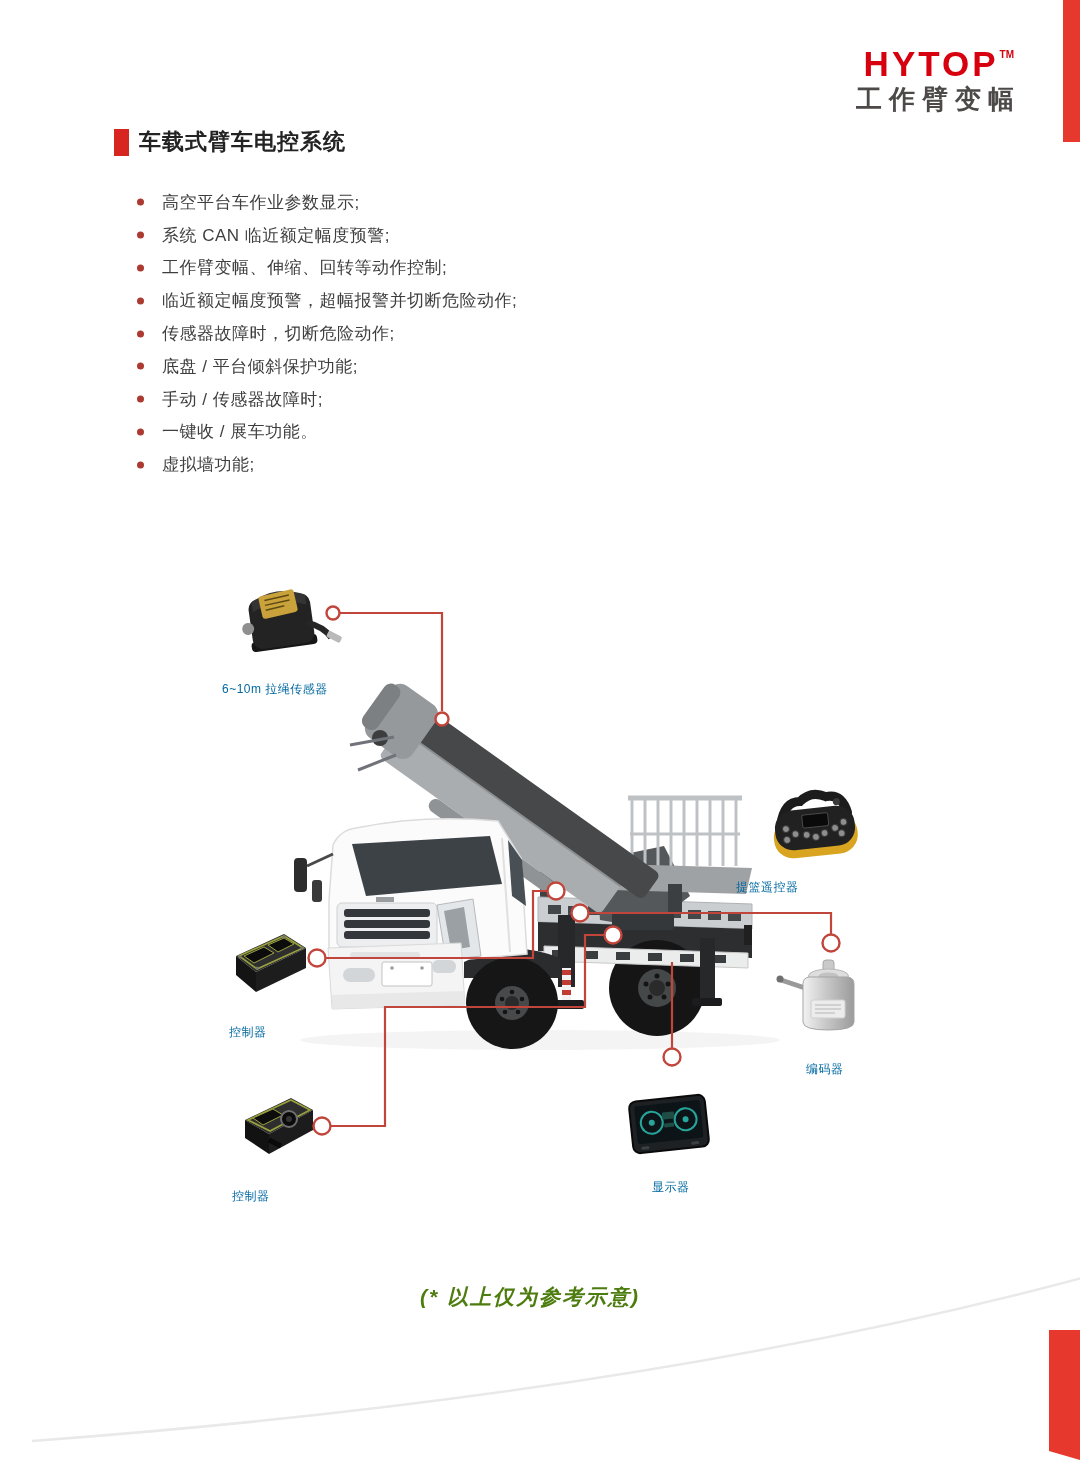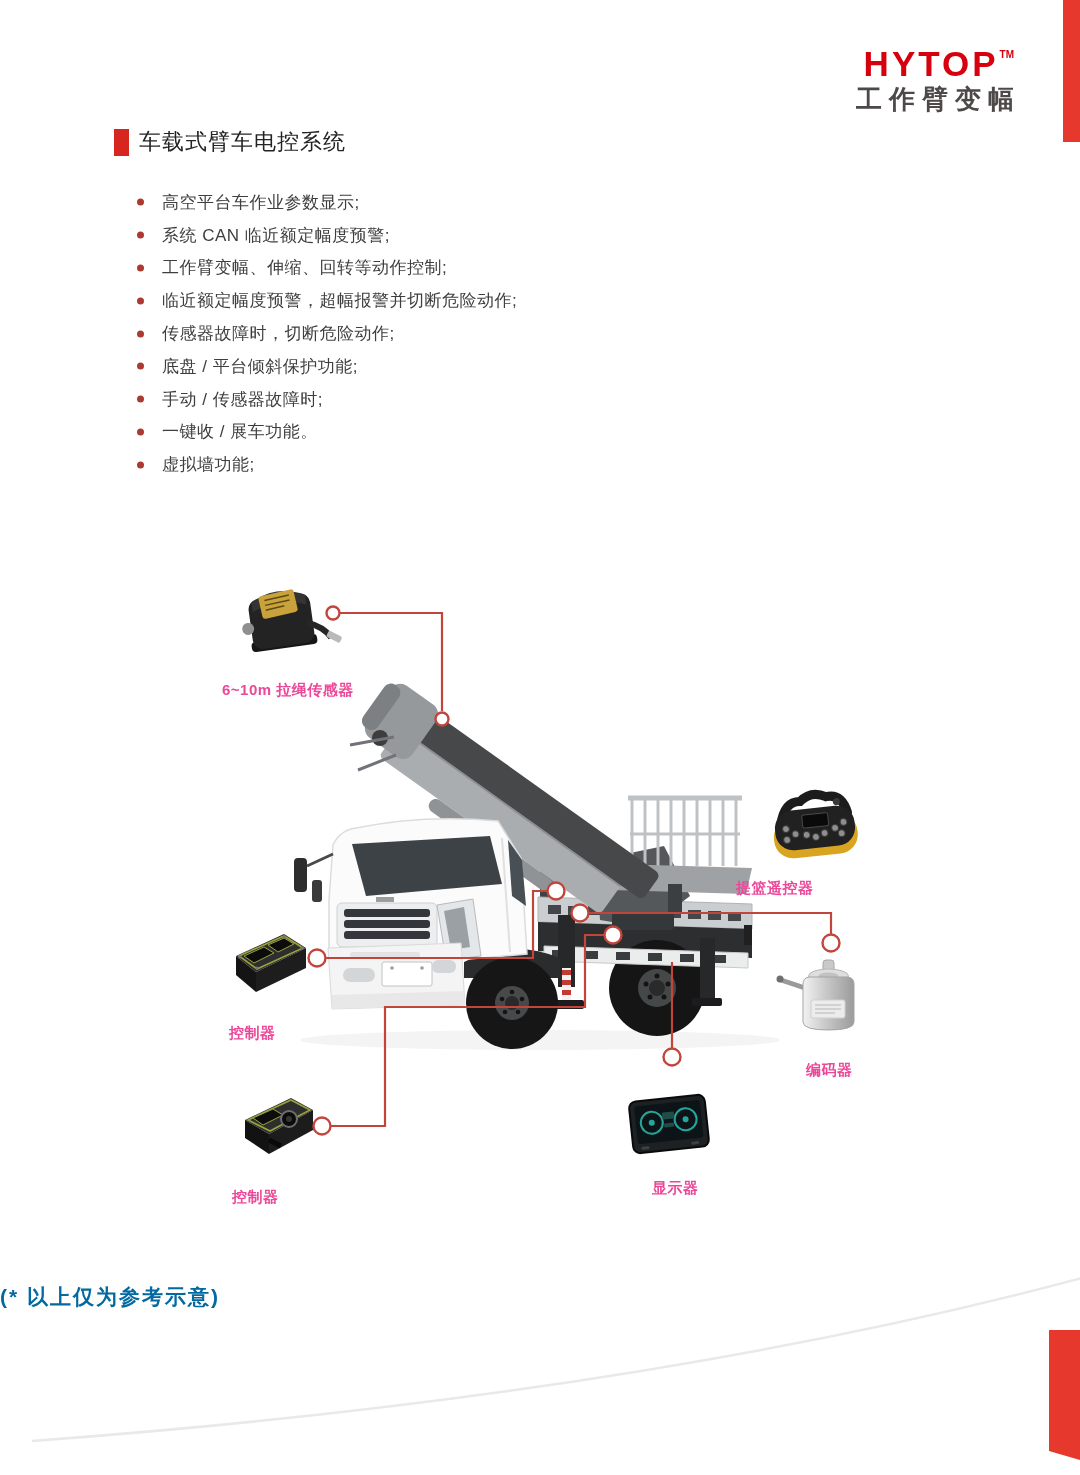--- a/index.html
+++ b/index.html
@@ -6,38 +6,38 @@
   .page{position:relative;width:1080px;height:1475px;background:#ffffff;overflow:hidden;
         font-family:"Liberation Sans",sans-serif;margin:0 auto;}
   
   .logo{position:absolute;top:46px;right:66px;text-align:right;line-height:1;}
   .logo-brand{font-size:35px;font-weight:800;color:#d7000f;letter-spacing:3px;margin-left:11px;}
   .logo-tm{font-size:10px;font-weight:700;color:#d7000f;vertical-align:18px;margin-left:1px;}
   .logo-cn{font-size:26px;font-weight:700;color:#4c4948;letter-spacing:7px;margin-top:5px;margin-right:-7px;}
   
   .title-row{position:absolute;left:114px;top:127px;display:flex;align-items:center;}
   .title-accent{width:15px;height:27px;background:#d7261f;margin-right:10px;flex:0 0 auto;}
-  .title{font-size:22px;font-weight:400;color:#232323;margin:0;letter-spacing:1px;}
+  .title{font-size:22px;font-weight:700;color:#232323;margin:0;letter-spacing:1px;}
   
   .features{position:absolute;left:132px;top:186px;margin:0;padding:0;list-style:none;}
   .features li{position:relative;height:32.8px;display:flex;align-items:center;
                padding-left:30px;font-size:17px;color:#3e3e3e;letter-spacing:0.5px;white-space:nowrap;}
   .features li::before{content:"";position:absolute;left:5px;top:50%;transform:translateY(-50%);
                width:7px;height:7px;border-radius:50%;background:#ab3a31;}
   
-  .dlabel{position:absolute;color:#ec4899;font-weight:700;font-size:15px;white-space:nowrap;letter-spacing:0.5px;}
+  .dlabel{position:absolute;color:#0369a1;font-weight:400;font-size:12px;white-space:nowrap;letter-spacing:0.5px;}
   .lbl-sensor{left:222px;top:681px;}
   .lbl-remote{left:736px;top:879px;}
   .lbl-ctrl1{left:229px;top:1024px;}
   .lbl-encoder{left:806px;top:1061px;}
   .lbl-display{left:652px;top:1179px;}
   .lbl-ctrl2{left:232px;top:1188px;}
   
-  .footnote{position:absolute;left:0;top:1283px;width:1060px;
-            color:#0369a1;font-size:21px;font-weight:700;letter-spacing:2px;}
+  .footnote{position:absolute;left:0;top:1283px;width:1060px;text-align:center;
+            color:#4d7c0f;font-size:21px;font-weight:700;letter-spacing:2px;font-style:italic;}
   
   .bar-top-right{position:absolute;right:0;top:0;width:17px;height:142px;background:#e6382c;}
   .bar-bottom-right{position:absolute;right:0;top:1330px;width:31px;height:130px;background:#e6382c;
             clip-path:polygon(0 0,100% 0,100% 100%,0 93%);}
   .diagram-svg{position:absolute;left:0;top:0;width:1080px;height:1475px;}
 </style>
 </head>
 <body>
 
 <div class="page">

